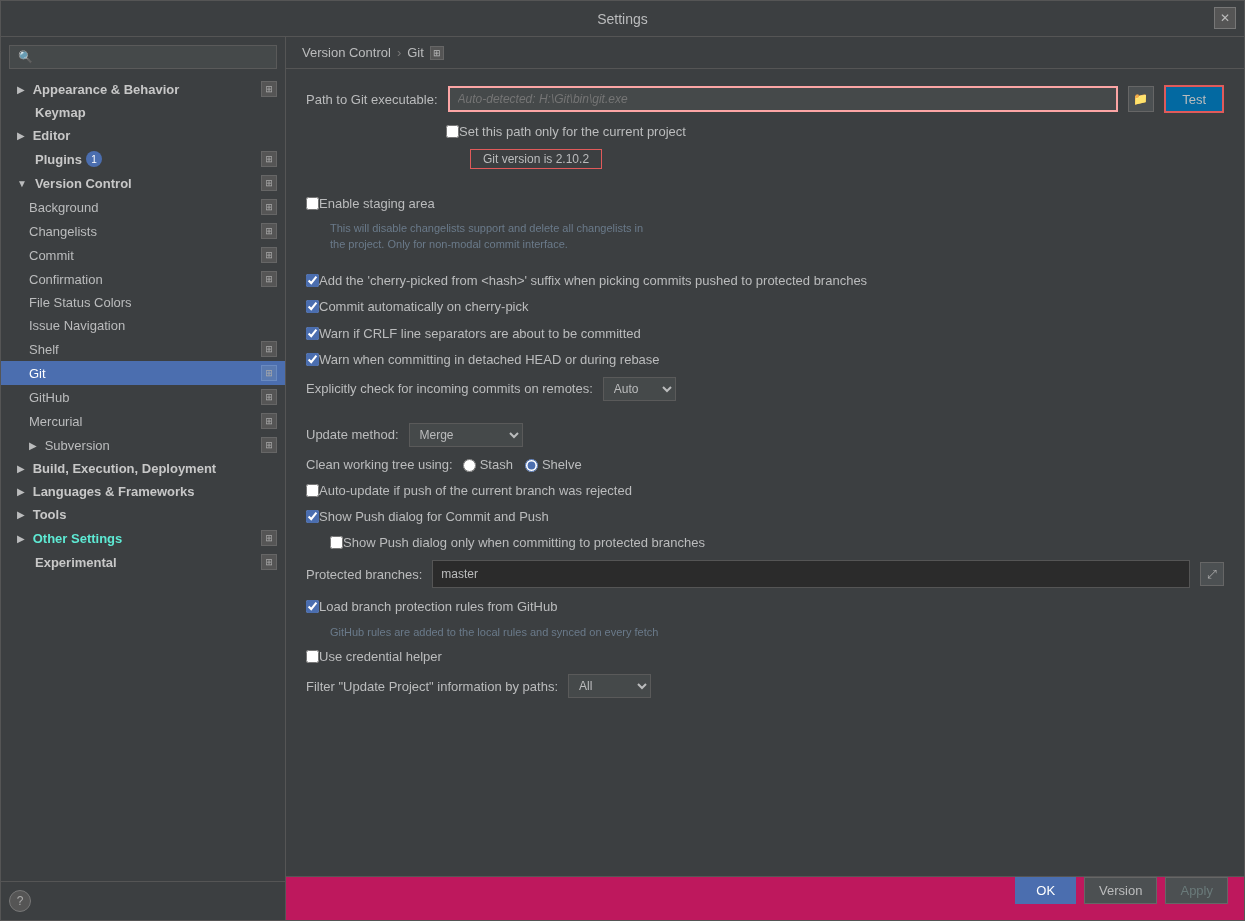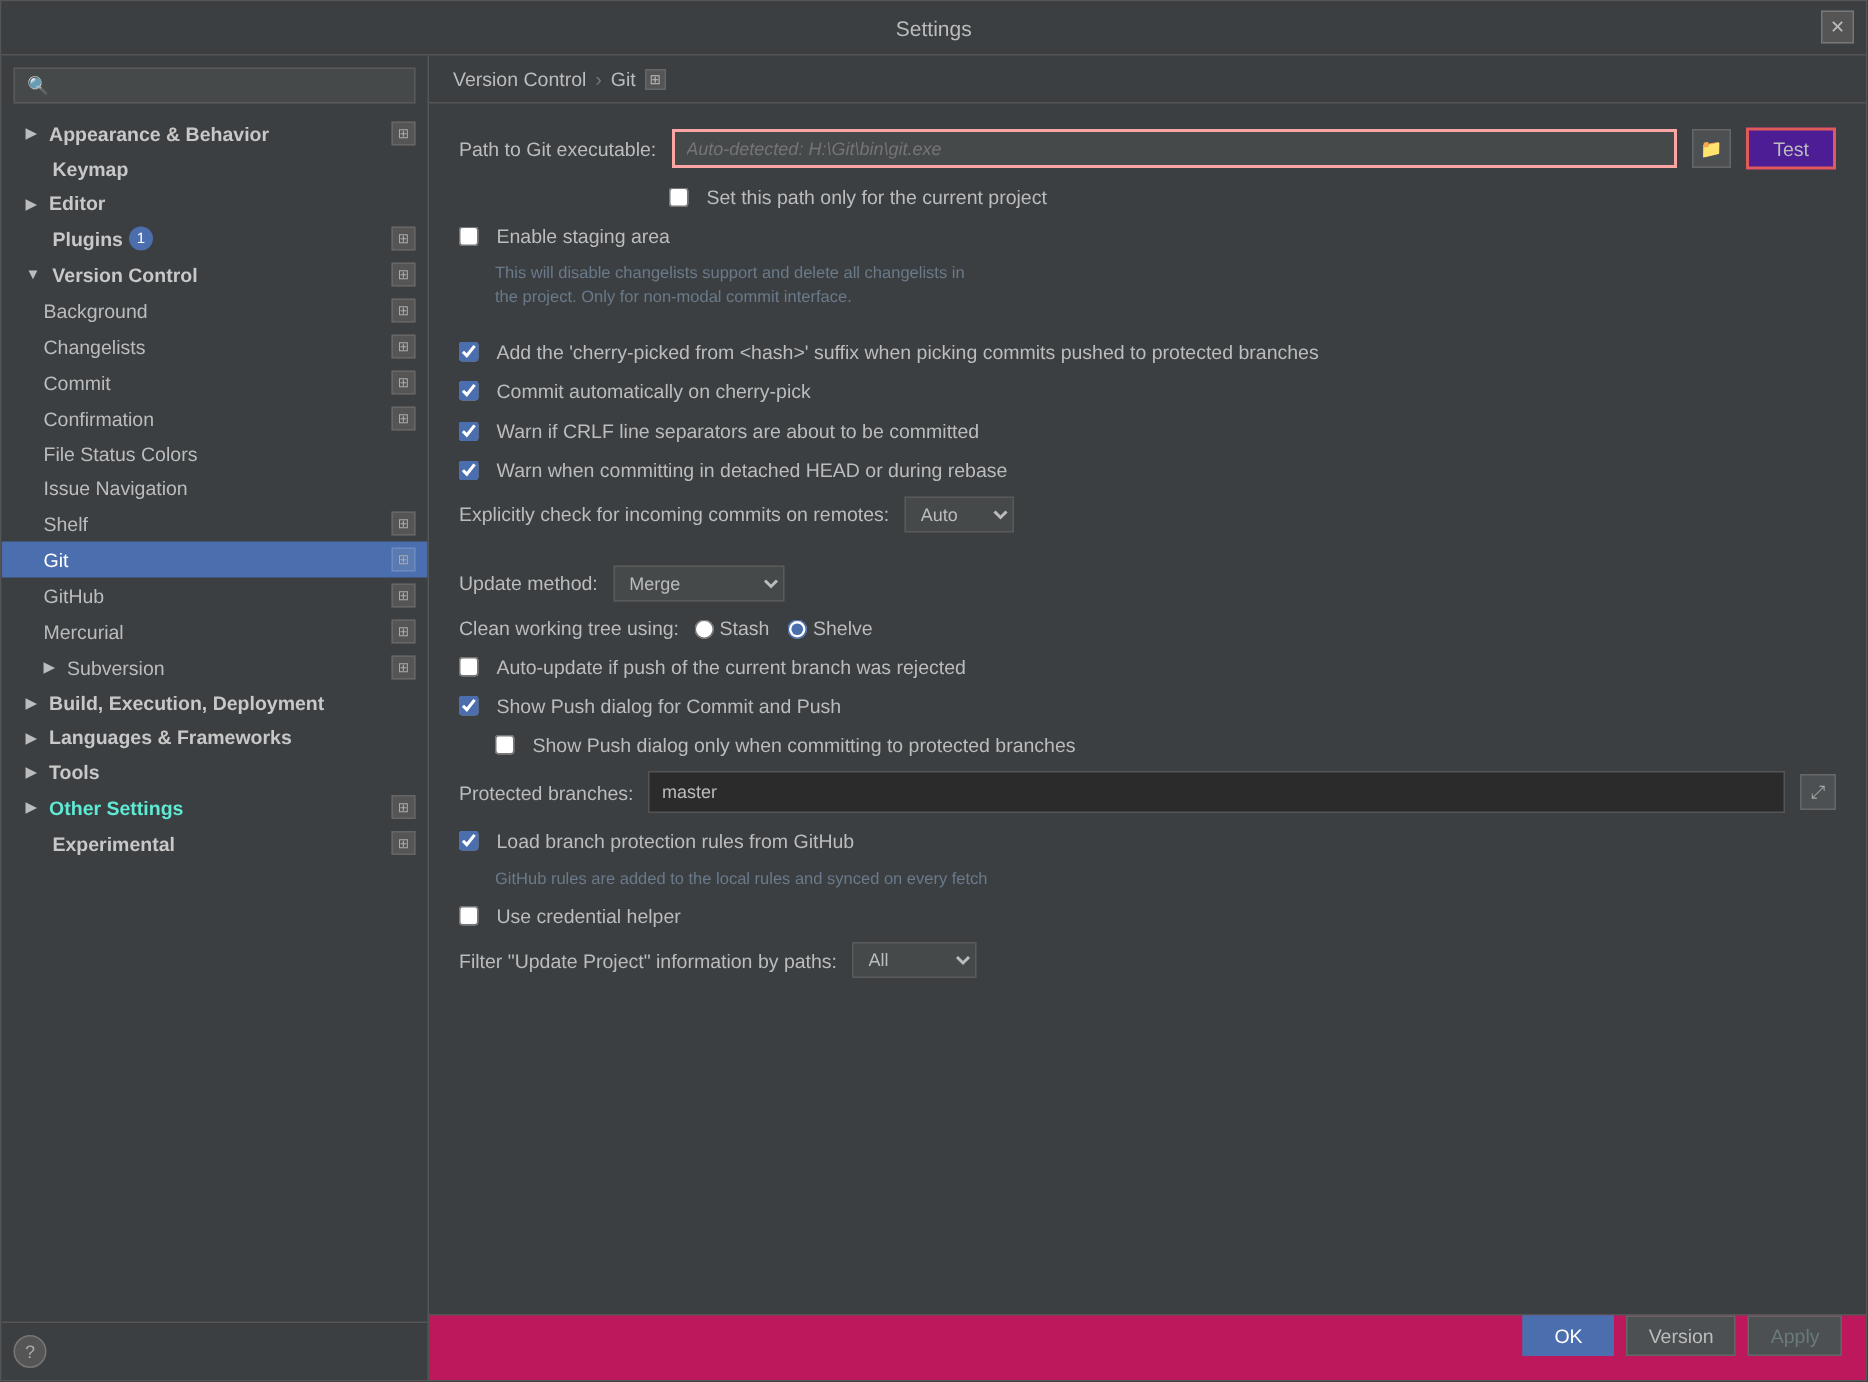--- a/index.html
+++ b/index.html
@@ -35,23 +35,23 @@
     .breadcrumb-bar { padding: 8px 16px; border-bottom: 1px solid #555; display: flex; align-items: center; gap: 6px; color: #bbbcbd; font-size: 13px; }
     .breadcrumb-sep { color: #777; }
     .breadcrumb-icon { width: 14px; height: 14px; background: #555; border: 1px solid #666; display: inline-flex; align-items: center; justify-content: center; font-size: 9px; }
 
     .settings-content { flex: 1; overflow-y: auto; padding: 16px 20px; }
 
     .form-row { display: flex; align-items: center; margin-bottom: 10px; gap: 10px; }
     .form-label { color: #bbbcbd; white-space: nowrap; }
     .form-input { flex: 1; background: #45494a; border: 2px solid #fca5a5; color: #9a9a9a; padding: 4px 8px; font-size: 12px; outline: none; height: 26px; font-style: italic; }
     .folder-btn { width: 26px; height: 26px; background: #4c5052; border: 1px solid #666; display: flex; align-items: center; justify-content: center; cursor: pointer; font-size: 12px; color: #aaa; flex-shrink: 0; }
-    .test-btn { padding: 4px 16px; background: #4c1d95; border: 2px solid #e05a5a; color: #bbbcbd; cursor: pointer; height: 28px; font-size: 13px; flex-shrink: 0; }
-
-    .checkbox-row { display: flex; align-items: flex-start; margin-bottom: 8px; gap: 12px; }
+    .test-btn { padding: 4px 16px; background: #0369a1; border: 2px solid #e05a5a; color: #bbbcbd; cursor: pointer; height: 28px; font-size: 13px; flex-shrink: 0; }
+
+    .checkbox-row { display: flex; align-items: flex-start; margin-bottom: 8px; gap: 0; }
     .checkbox-row input[type=checkbox] { margin-top: 2px; flex-shrink: 0; accent-color: #4b6eaf; }
     .checkbox-label { color: #bbbcbd; line-height: 1.4; }
     .helper-text { color: #6a7a8a; font-size: 11px; margin-left: 24px; margin-bottom: 8px; line-height: 1.4; }
 
     .version-badge { display: inline-block; border: 1px solid #e05a5a; padding: 2px 12px; color: #bbbcbd; font-size: 12px; margin-bottom: 12px; margin-left: 24px; background: transparent; }
 
     .section-divider { height: 12px; }
 
     .inline-select-row { display: flex; align-items: center; gap: 10px; margin-bottom: 10px; }
     .inline-label { color: #bbbcbd; }
@@ -271,20 +271,23 @@
           <input class="form-input" type="text" placeholder="Auto-detected: H:\Git\bin\git.exe" style="">
           <div class="folder-btn">📁</div>
           <button class="test-btn">Test</button>
         </div>
 
         <div class="checkbox-row" style="margin-left: 140px;">
           <input type="checkbox" id="set-path-cb" style="">
           <label class="checkbox-label" for="set-path-cb">Set this path only for the current project</label>
         </div>
 
+        <div style="margin-left: 140px; margin-bottom: 14px;">
+          <span class="version-badge">Git version is 2.10.2</span>
+        </div>
 
         <div class="checkbox-row">
           <input type="checkbox" id="staging-cb" style="">
           <label class="checkbox-label" for="staging-cb">Enable staging area</label>
         </div>
         <div class="helper-text">This will disable changelists support and delete all changelists in<br>the project. Only for non-modal commit interface.</div>
 
         <div class="section-divider"></div>
 
         <div class="checkbox-row">

